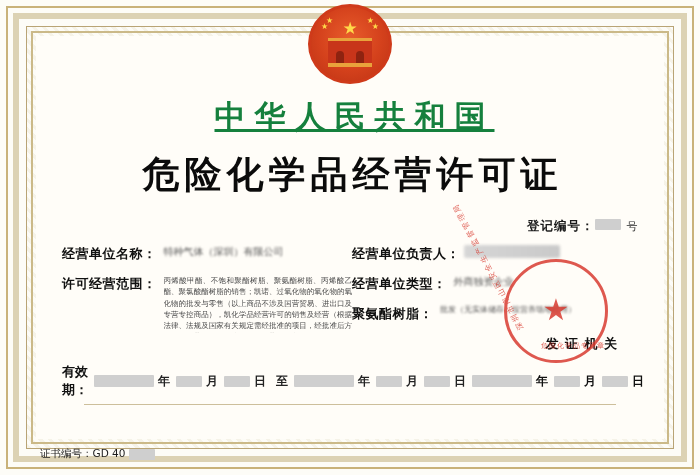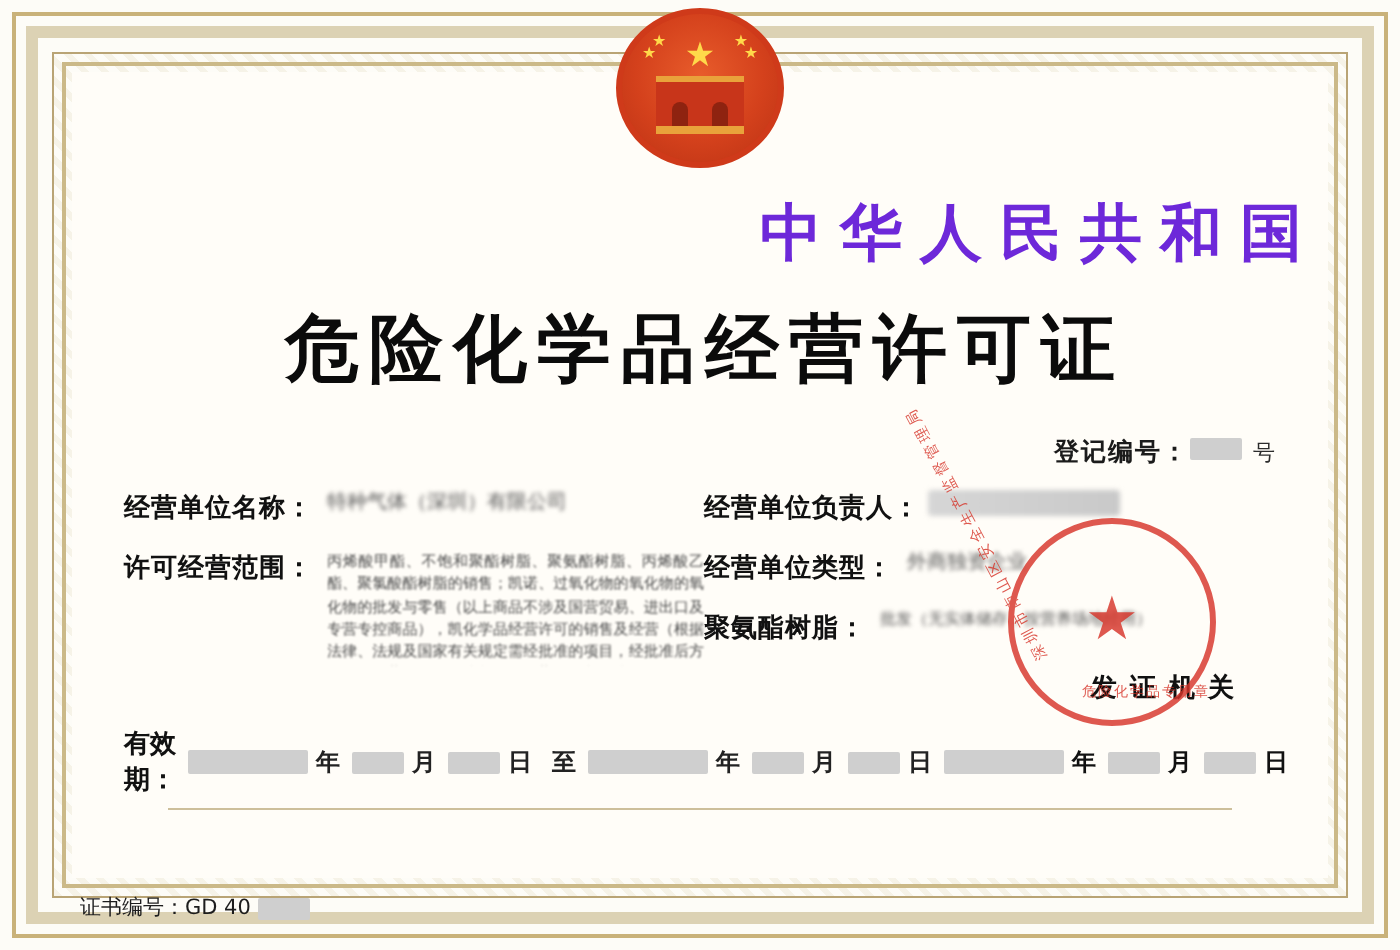--- a/index.html
+++ b/index.html
@@ -118,27 +118,28 @@
   .emblem .s4 { right: 2px; top: 6px; }
 
   
   .content {
     position: absolute;
     left: 40px; right: 40px; top: 40px; bottom: 40px;
   }
 
   .title-country {
     margin-top: 56px;
-    text-align: right;
+    text-align: center;
     font-family: "DejaVu Sans", sans-serif;
     font-size: 31px;
     font-weight: bold;
     letter-spacing: 9px;
-    color: #6d28d9;
+    color: #15803d;
     text-indent: 9px;
+    text-decoration: underline;
   }
   .title-main {
     margin-top: 12px;
     text-align: center;
     font-family: "DejaVu Sans", sans-serif;
     font-size: 37px;
     font-weight: bold;
     letter-spacing: 5px;
     color: #0b0b0b;
     text-indent: 5px;

